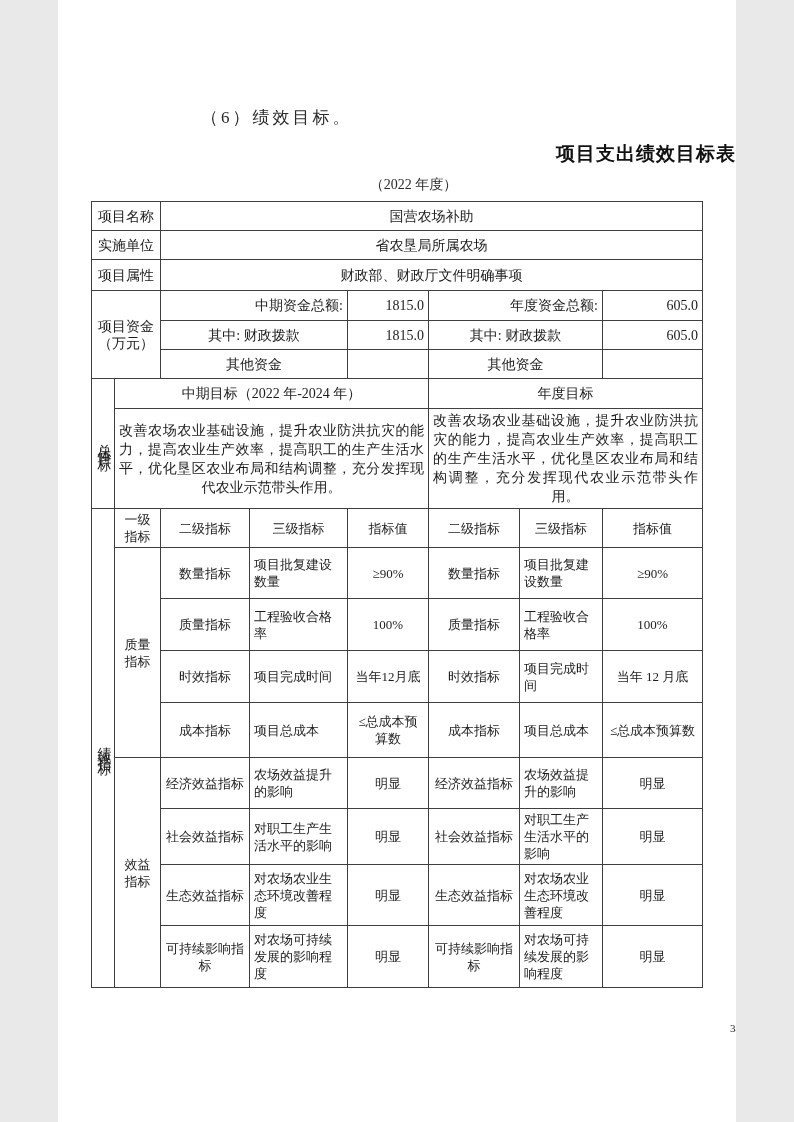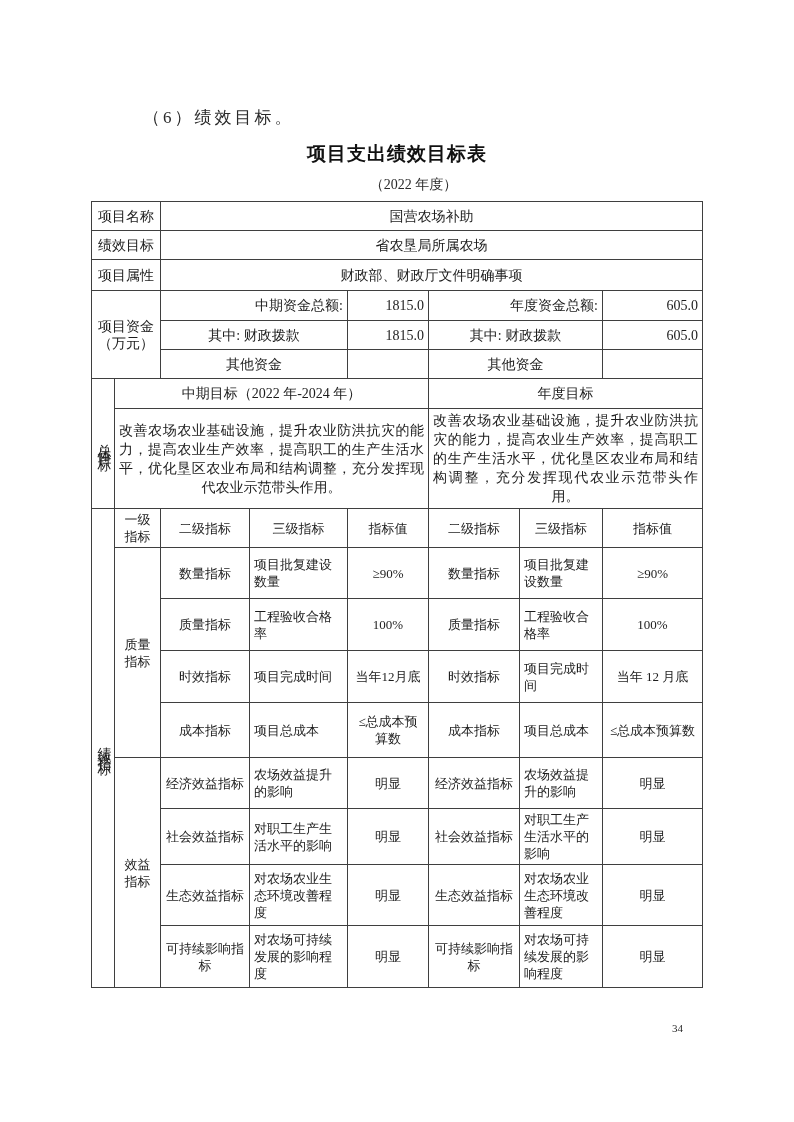--- a/index.html
+++ b/index.html
@@ -1,36 +1,36 @@
 <!DOCTYPE html>
 <html><head>
 <meta charset="utf-8">
 <style>
   * { margin: 0; padding: 0; box-sizing: border-box; }
   html, body { background: #e9e9e9; }
   .page {
     position: relative;
-    width: 794px;
+    width: 678px;
     height: 1122px;
     margin: 0 auto;
     background: #ffffff;
     font-family: "Liberation Serif", "DejaVu Serif", serif;
     color: #1c1c1c;
     overflow: hidden;
   }
   .heading {
     padding-top: 106px;
     margin-left: 143px;
     font-size: 17px;
     letter-spacing: 3px;
     color: #2a2a2a;
   }
   .doc-title {
     margin-top: 12px;
-    text-align: center;
+    text-align: right;
     font-size: 19px;
     font-weight: bold;
     letter-spacing: 1px;
     color: #111;
   }
   .doc-subtitle {
     margin-top: 9px;
     text-align: center;
     font-size: 14px;
     color: #2a2a2a;
@@ -107,21 +107,21 @@
         <col style="width:83px">
         <col style="width:100px">
     </colgroup>
 
     <tbody>
         <tr class="h29">
       <td colspan="2" class="ctr big">项目名称</td>
       <td colspan="6" class="ctr big">国营农场补助</td>
     </tr>
     <tr class="h29">
-      <td colspan="2" class="ctr big">绩效目标</td>
+      <td colspan="2" class="ctr big">实施单位</td>
       <td colspan="6" class="ctr big">省农垦局所属农场</td>
     </tr>
     <tr class="h31">
       <td colspan="2" class="ctr big">项目属性</td>
       <td colspan="6" class="ctr big">财政部、财政厅文件明确事项</td>
     </tr>
 
     <tr class="h30">
       <td colspan="2" rowspan="3" class="ctr big">项目资金（万元）</td>
       <td colspan="2" class="left big">中期资金总额:</td>

